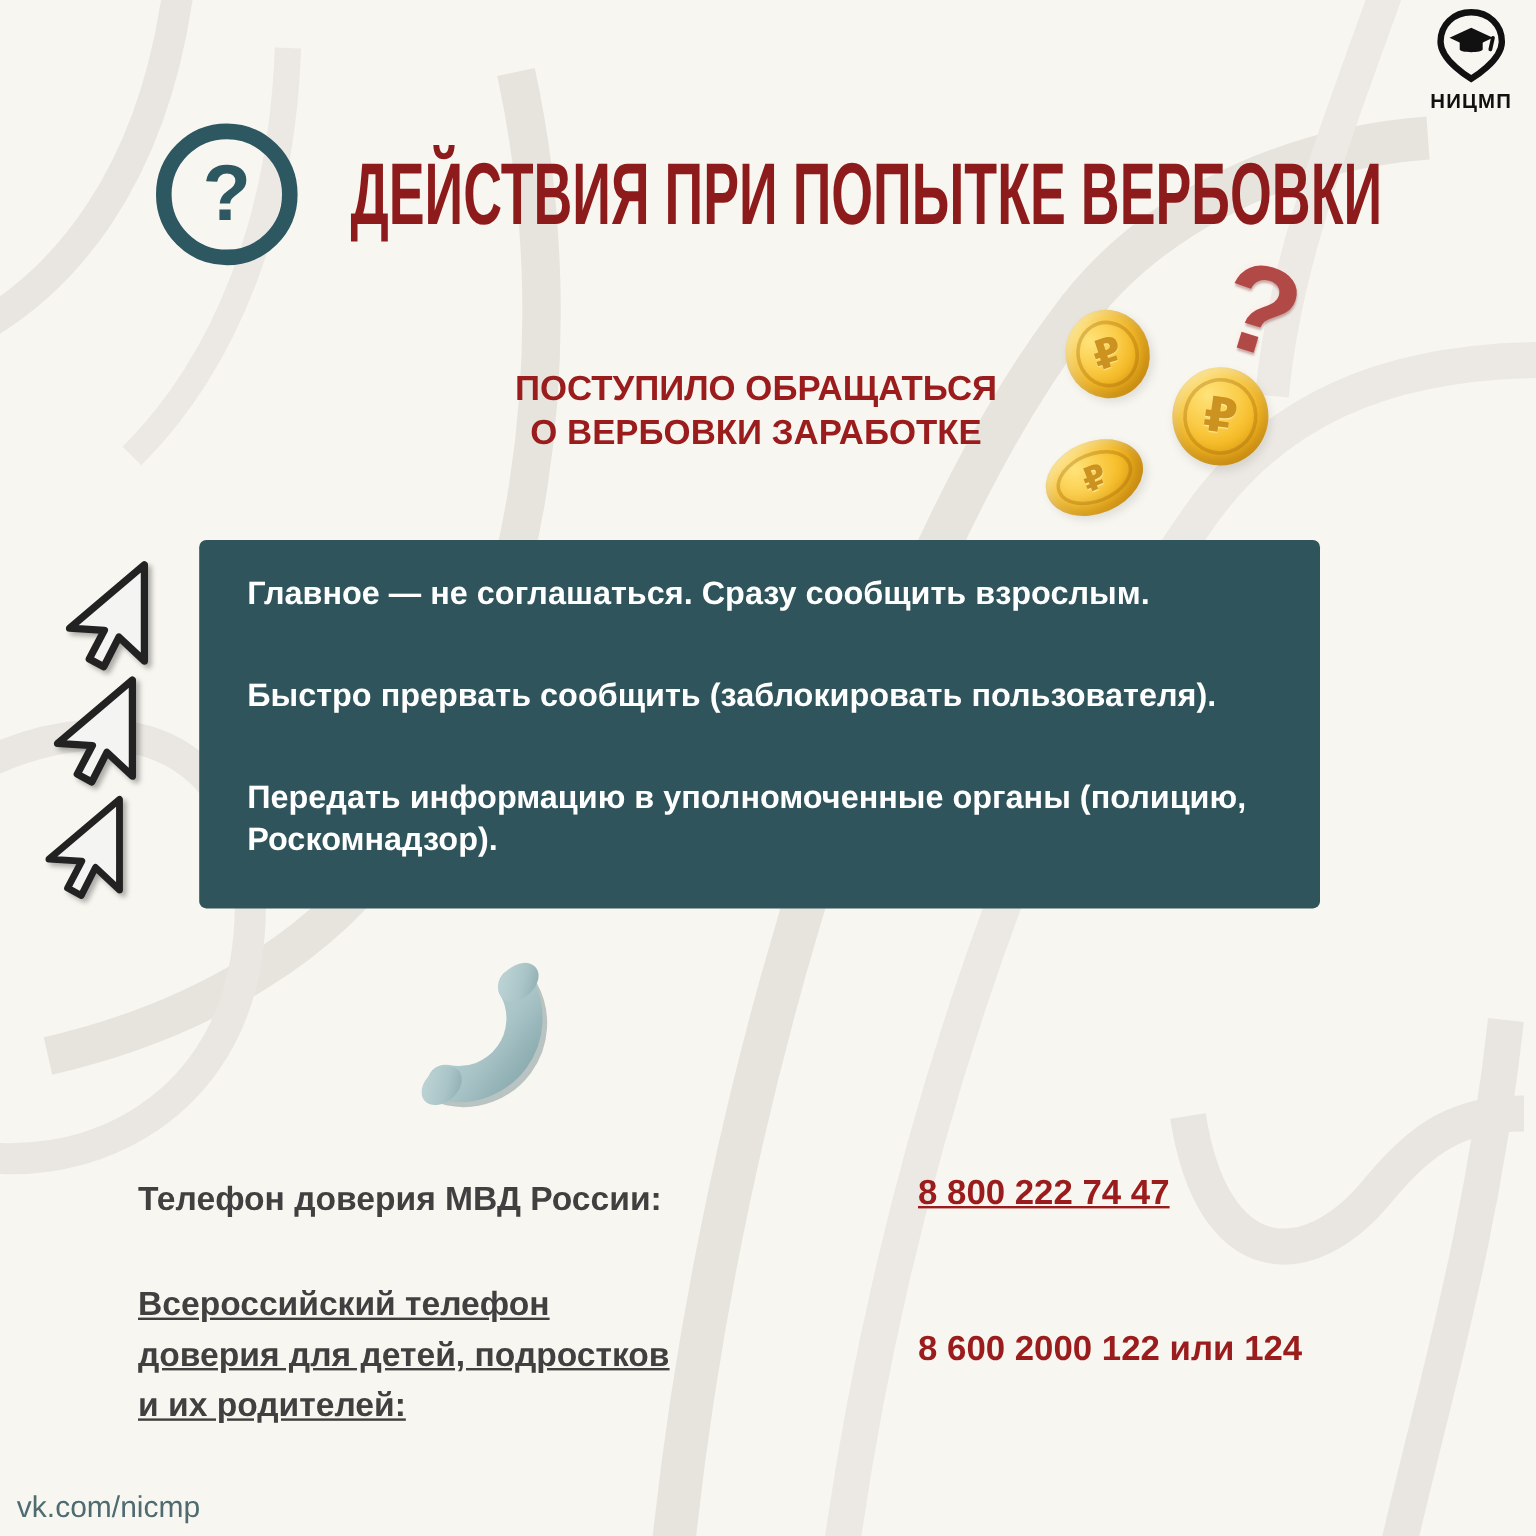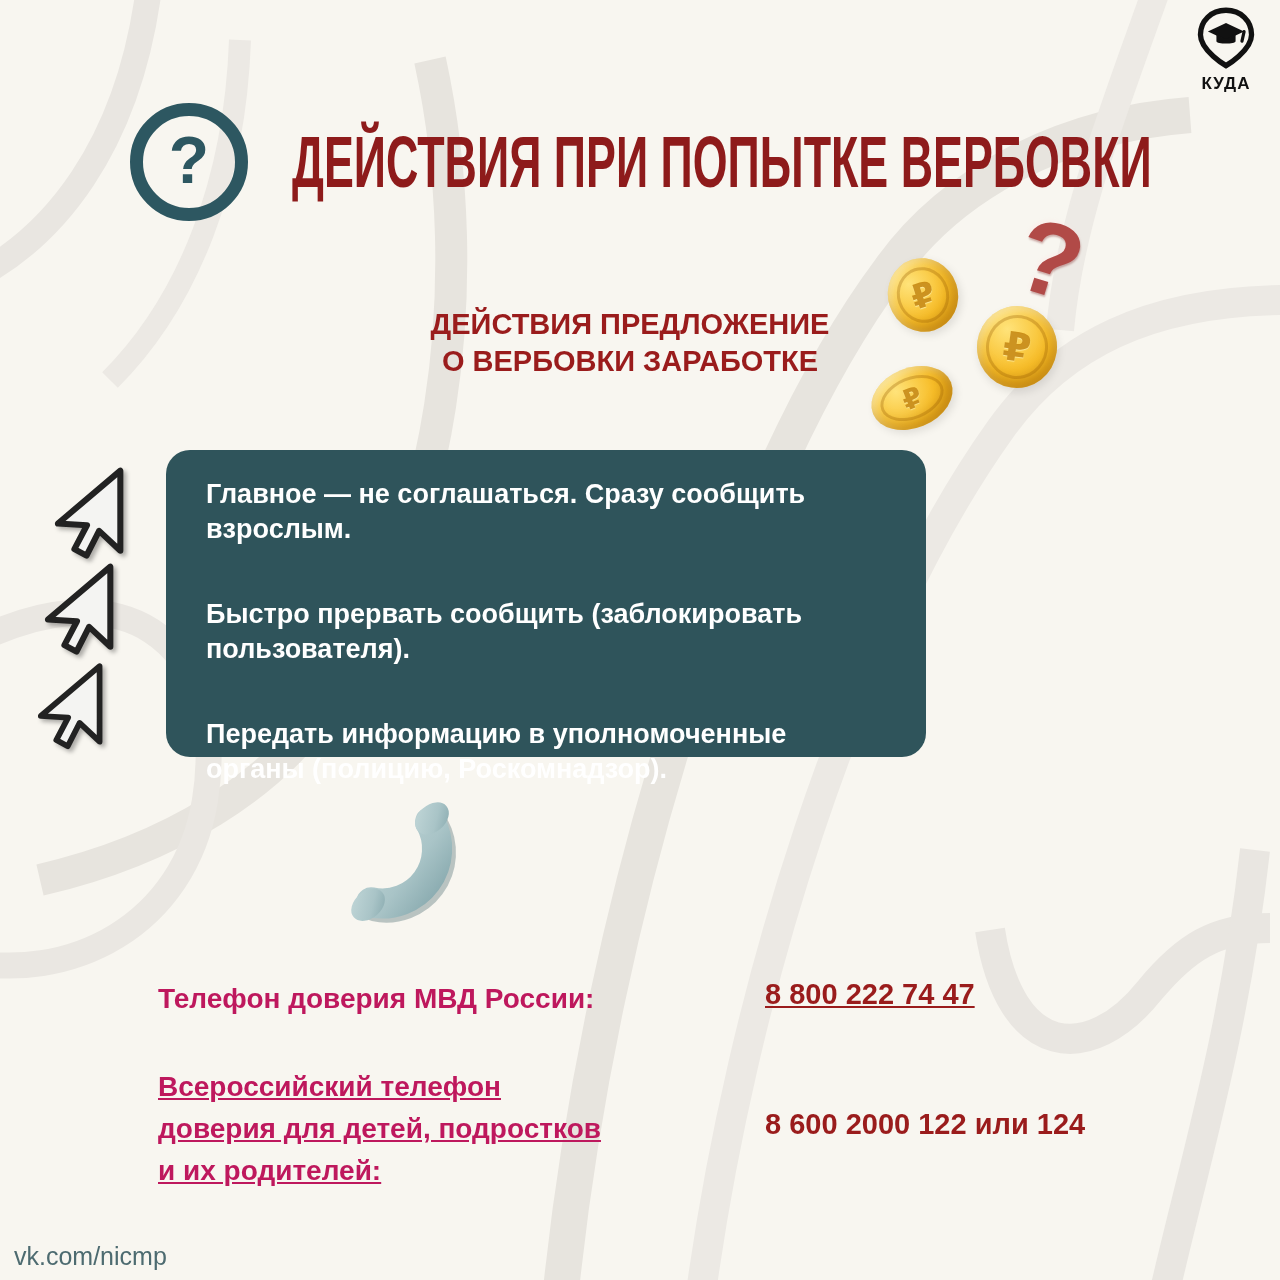--- a/index.html
+++ b/index.html
@@ -53,37 +53,37 @@
   .coin3 .rub{font-size:28px;}
   .qmark3d{
     position:absolute;left:1018px;top:200px;
     font-size:104px;font-weight:bold;color:#b14a47;
     transform:rotate(17deg);
     text-shadow:1px 2px 2px rgba(120,30,30,.35), -2px -2px 3px rgba(255,230,230,.35);
   }
 
   
   .advice-box{
-    position:absolute;left:166px;top:450px;width:760px;height:307px;
-    background:#2f545b;border-radius:24px;box-sizing:border-box;
+    position:absolute;left:166px;top:450px;width:934px;height:307px;
+    background:#2f545b;border-radius:6px;box-sizing:border-box;
     padding:27px 40px 42px 40px;display:flex;flex-direction:column;gap:50px;
   }
   .advice-item{color:#ffffff;font-weight:bold;font-size:27px;line-height:35px;}
 
   .cursor{position:absolute;filter:drop-shadow(3px 3px 2px rgba(0,0,0,.30));}
   .cursor svg{transform:scaleX(-1);} 
   .cursor1{left:38px;top:462px;width:104px;height:104px;}
   .cursor2{left:28px;top:558px;width:104px;height:104px;}
   .cursor3{left:22px;top:658px;width:98px;height:98px;}
 
   
   .phone-icon{position:absolute;left:336px;top:796px;width:134px;height:134px;transform:rotate(-6deg);}
   .contacts-heading{position:absolute;left:494px;top:856px;font-size:33px;font-weight:bold;color:#9a1c1c;letter-spacing:0.5px;}
 
-  .contact-label{position:absolute;left:115px;color:#be185d;font-weight:bold;font-size:28px;line-height:42px;white-space:pre-line;margin-left:43px;}
+  .contact-label{position:absolute;left:115px;color:#404040;font-weight:bold;font-size:28px;line-height:42px;white-space:pre-line;}
   .contact-number{position:absolute;left:765px;color:#9a1c1c;font-weight:bold;font-size:29px;white-space:nowrap;}
   .row1-label{top:978px;}
   .row1-number{top:978px;text-decoration:underline;}
   .row2-label{top:1066px;text-decoration:underline;}
   .row2-number{top:1108px;}
 
   
   .footer-link{position:absolute;left:14px;top:1242px;font-size:25px;color:#4d6b70;}
 </style>
 </head>
@@ -103,32 +103,32 @@
 
 <div class="content">
 
   <div class="brand">
     <svg width="70" height="66" viewBox="0 0 64 62">
       <path d="M32 4 C18 4 8 14 8 27 C8 42 32 56 32 56 C32 56 56 42 56 27 C56 14 46 4 32 4 Z" fill="none" stroke="#111" stroke-width="5"></path>
       <polygon points="32,16 49,24 32,32 15,24" fill="#111"></polygon>
       <path d="M23,27 L23,33 C23,36 41,36 41,33 L41,27 L32,31 Z" fill="#111"></path>
       <line x1="49" y1="24" x2="47" y2="33" stroke="#111" stroke-width="3" stroke-linecap="round"></line>
     </svg>
-    <div class="brand-label">КУДА</div>
+    <div class="brand-label">НИЦМП</div>
   </div>
 
   <div class="header">
     <div class="qcircle">
       <span>?</span>
     </div>
     <div class="page-title">ДЕЙСТВИЯ ПРИ ПОПЫТКЕ ВЕРБОВКИ</div>
   </div>
 
   <div class="scenario">
-    <div>ДЕЙСТВИЯ ПРЕДЛОЖЕНИЕ</div>
+    <div>ПОСТУПИЛО ОБРАЩАТЬСЯ</div>
     <div>О ВЕРБОВКИ ЗАРАБОТКЕ</div>
   </div>
 
   <div class="coin coin1">
       <span class="rub">₽</span>
     </div>
   <div class="coin coin2">
       <span class="rub">₽</span>
     </div>
   <div class="coin coin3">

